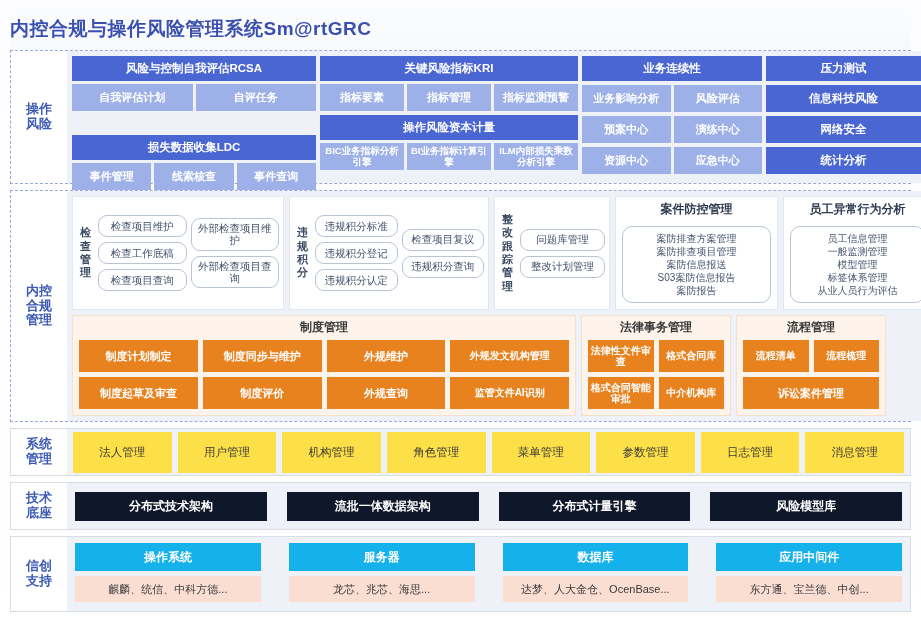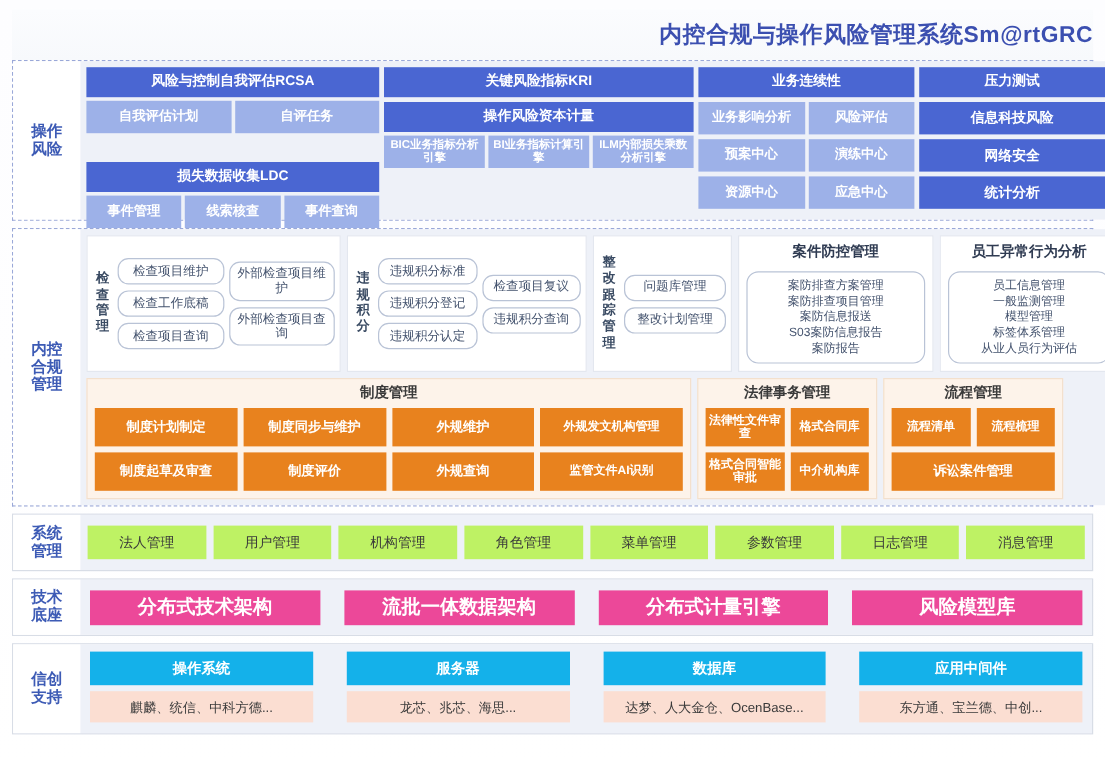--- a/index.html
+++ b/index.html
@@ -12,21 +12,21 @@
   .page {
     position: relative;
     width: 921px; height: 640px;
     background: linear-gradient(180deg,#fdfdff 0%, #ffffff 100%);
     padding: 8px 10px 4px 10px;
   }
 
   
   .title-bar {
     height: 42px;
-    display: flex; align-items: center; justify-content: flex-end;
+    display: flex; align-items: center; justify-content: flex-start;
     background: linear-gradient(180deg,#fbfcfe 0%, #f7f9fc 100%);
   }
   .title-bar .title {
     font-size: 19px; font-weight: bold; color: #3b4fb0;
     letter-spacing: .5px;
   }
 
   
   .band {
     display: flex; align-items: stretch;
@@ -139,31 +139,31 @@
   .box-legal { width: 150px; }
   .box-legal .ogrid { grid-template-columns: repeat(2,1fr); grid-template-rows: repeat(2,1fr); }
   .box-flow { width: 150px; }
   .box-flow .ogrid { grid-template-columns: repeat(2,1fr); grid-template-rows: repeat(2,1fr); }
   .box-flow .span2 { grid-column: span 2; }
 
   
   #sec-sys { height: 48px; }
   #sec-sys .band-body { background: #eef1f8; display: flex; gap: 6px; align-items: center; }
   .pink-cell {
-    flex: 1 1 0; background: #bef264; color: #3a3a3a;
-    font-size: 11.5px; height: 28px;
+    flex: 1 1 0; background: #fde047; color: #3a3a3a;
+    font-size: 11.5px; height: 41px;
     display: flex; align-items: center; justify-content: center;
   }
 
   
   #sec-tech { height: 48px; }
   #sec-tech .band-body { background: #eef1f8; display: flex; gap: 20px; align-items: center; padding: 5px 8px; }
   .cyan-cell {
-    flex: 1 1 0; background: #ec4899; color: #ffffff;
-    font-size: 16px; font-weight: bold; height: 29px;
+    flex: 1 1 0; background: #0f172a; color: #ffffff;
+    font-size: 12px; font-weight: bold; height: 29px;
     display: flex; align-items: center; justify-content: center;
   }
 
   
   #sec-xc { height: 76px; margin-bottom: 0; }
   #sec-xc .band-body { background: #eef1f8; display: flex; gap: 28px; padding: 6px 8px; }
   .xc-col { flex: 1 1 0; display: flex; flex-direction: column; gap: 5px; }
   .xc-head {
     background: #14b1ea; color: #ffffff; font-size: 12px; font-weight: bold;
     height: 28px; display: flex; align-items: center; justify-content: center;
@@ -202,20 +202,25 @@
             <div class="blue-sub">事件管理</div>
             <div class="blue-sub">线索核查</div>
             <div class="blue-sub">事件查询</div>
           </div>
         </div>
       </div>
 
       <div class="opcol col-kri">
         <div class="opgrp">
           <div class="blue-head">关键风险指标KRI</div>
+          <div class="blue-row">
+            <div class="blue-sub">指标要素</div>
+            <div class="blue-sub">指标管理</div>
+            <div class="blue-sub">指标监测预警</div>
+          </div>
         </div>
         <div class="opgrp">
           <div class="blue-head">操作风险资本计量</div>
           <div class="blue-row">
             <div class="blue-sub two">BIC业务指标分析引擎</div>
             <div class="blue-sub two">BI业务指标计算引擎</div>
             <div class="blue-sub two">ILM内部损失乘数分析引擎</div>
           </div>
         </div>
       </div>

